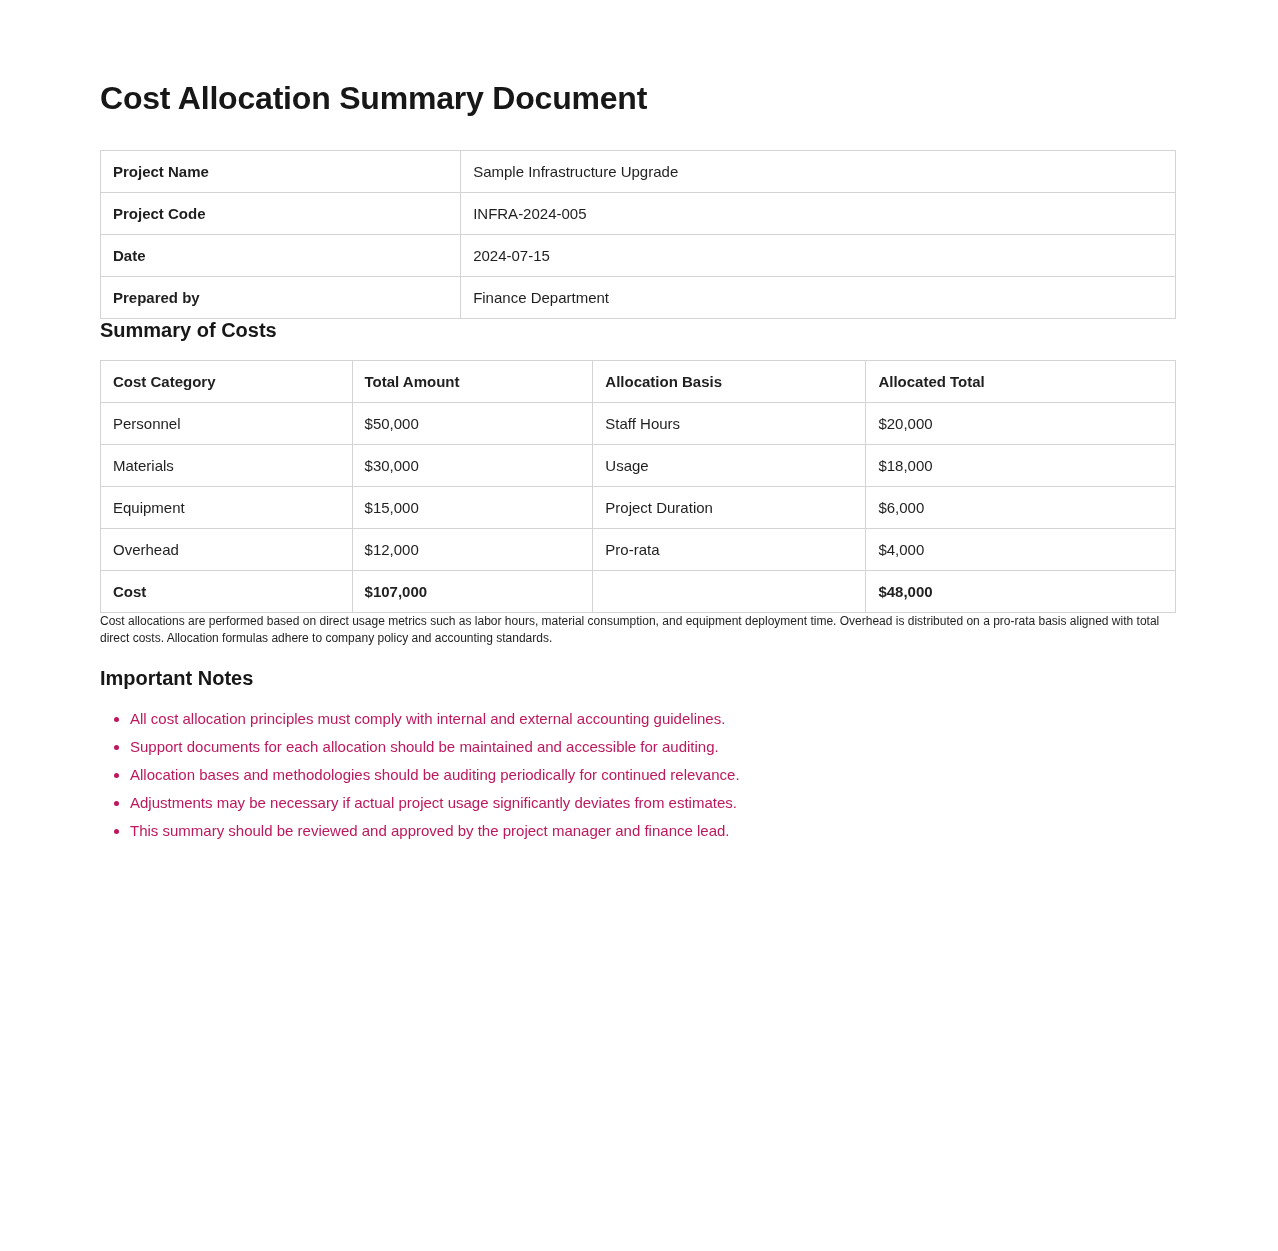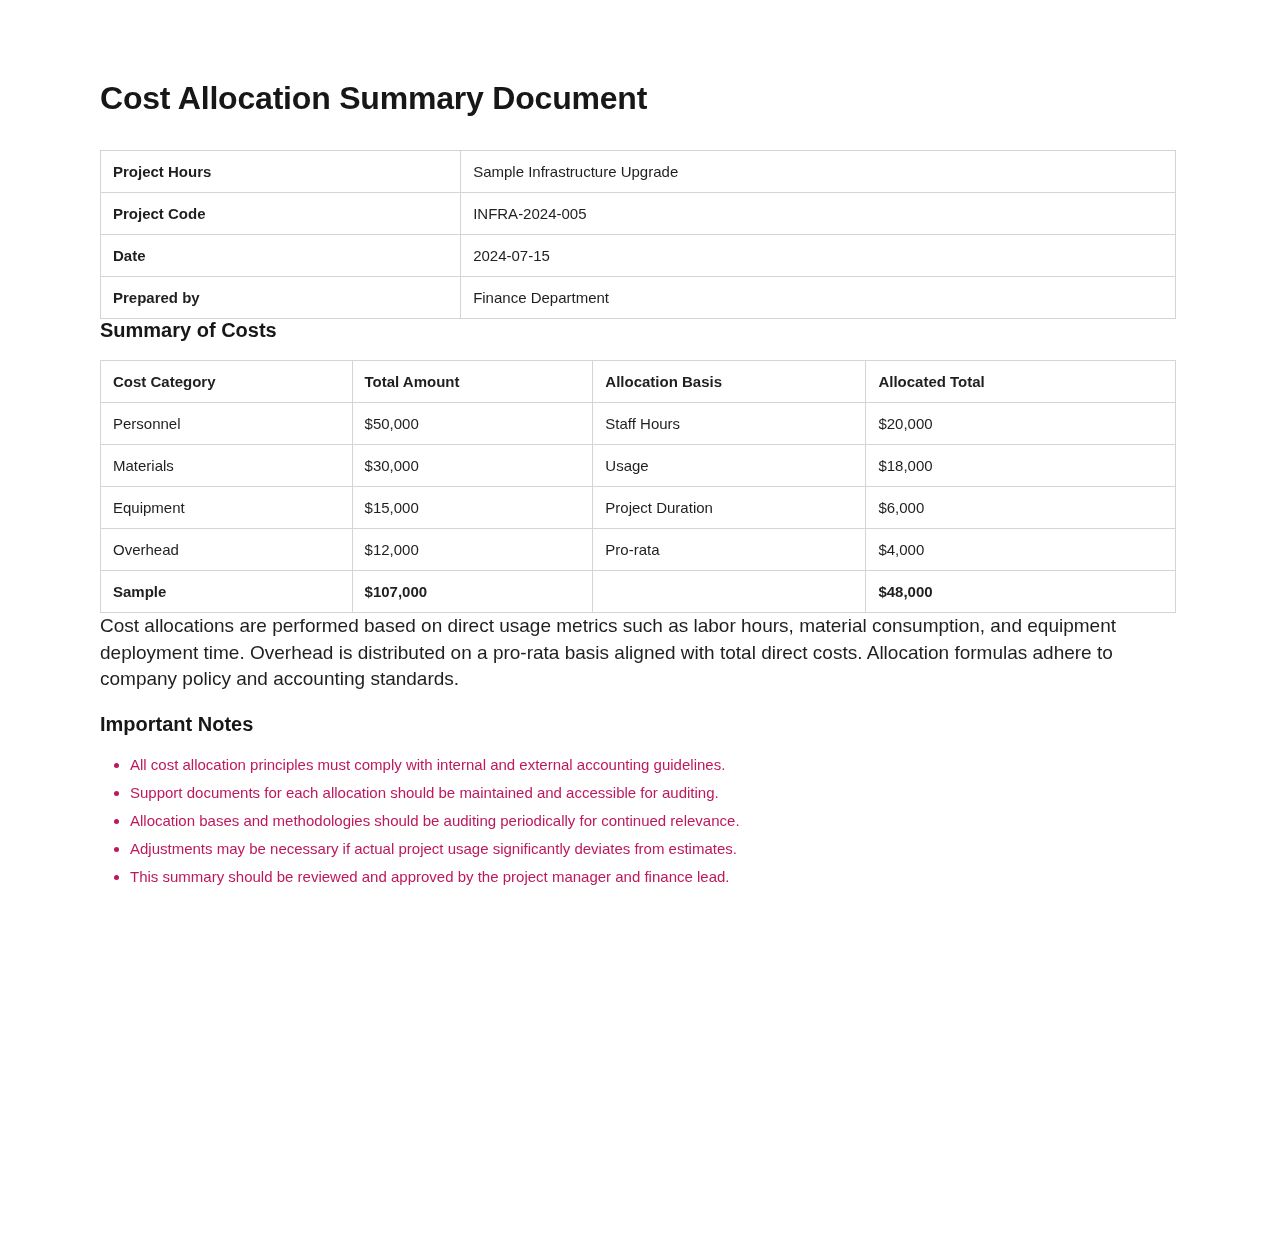--- a/index.html
+++ b/index.html
@@ -67,21 +67,21 @@
   .details-table .value-col { width: 66.5%; }
 
   .costs-table .col-1 { width: 23.4%; }
   .costs-table .col-2 { width: 22.4%; }
   .costs-table .col-3 { width: 25.4%; }
   .costs-table .col-4 { width: 28.8%; }
 
   tr.total-row td { font-weight: 700; }
 
   p.body-text {
-    font-size: 19px;
+    font-size: 12px;
     line-height: 1.4;
     color: #1f1f1f;
     margin-bottom: 8px;
   }
 
   ul.notes-list {
     margin: 16px 0 0 8px;
     padding-left: 22px;
   }
 
@@ -97,21 +97,21 @@
 
 <div class="page">
   <div class="content">
 
     <h1 class="doc-title">Cost Allocation Summary Document</h1>
 
 
     <table class="details-table">
       <tbody>
         <tr>
-          <th class="label-col">Project Hours</th>
+          <th class="label-col">Project Name</th>
           <td class="value-col">Sample Infrastructure Upgrade</td>
         </tr>
         <tr>
           <th class="label-col">Project Code</th>
           <td class="value-col">INFRA-2024-005</td>
         </tr>
         <tr>
           <th class="label-col">Date</th>
           <td class="value-col">2024-07-15</td>
         </tr>
@@ -152,21 +152,21 @@
           <td>Project Duration</td>
           <td>$6,000</td>
         </tr>
         <tr>
           <td>Overhead</td>
           <td>$12,000</td>
           <td>Pro-rata</td>
           <td>$4,000</td>
         </tr>
         <tr class="total-row">
-          <td>Sample</td>
+          <td>Cost</td>
           <td>$107,000</td>
           <td></td>
           <td>$48,000</td>
         </tr>
       </tbody>
     </table>
 
 
     <p class="body-text">Cost allocations are performed based on direct usage metrics such as labor hours, material consumption, and equipment deployment time. Overhead is distributed on a pro-rata basis aligned with total direct costs. Allocation formulas adhere to company policy and accounting standards.</p>
 

